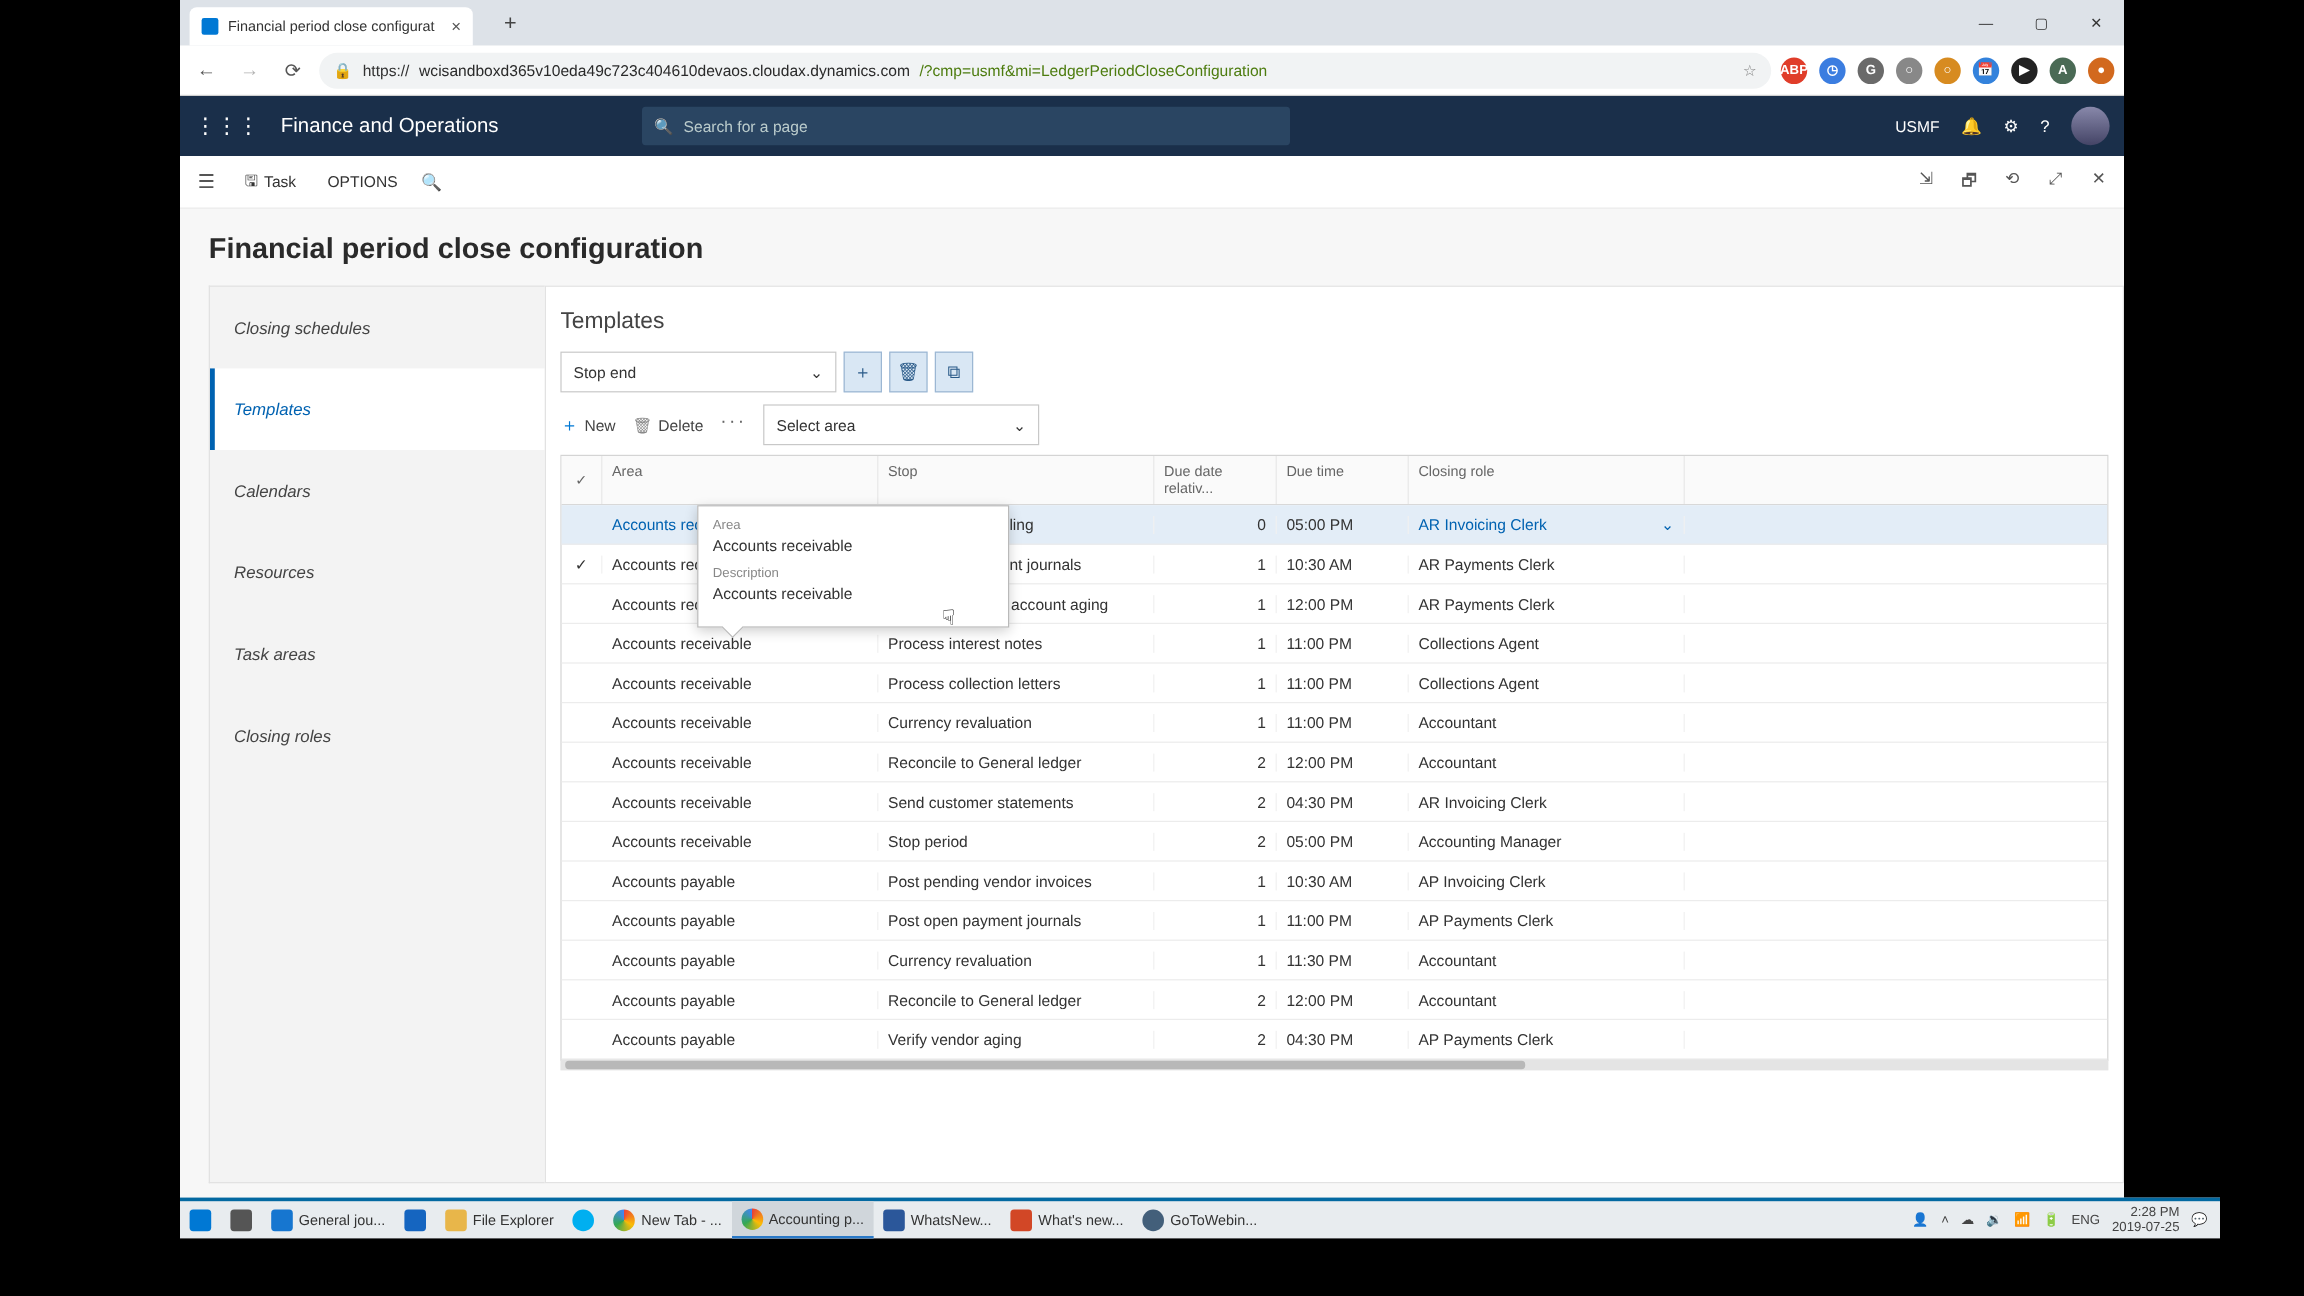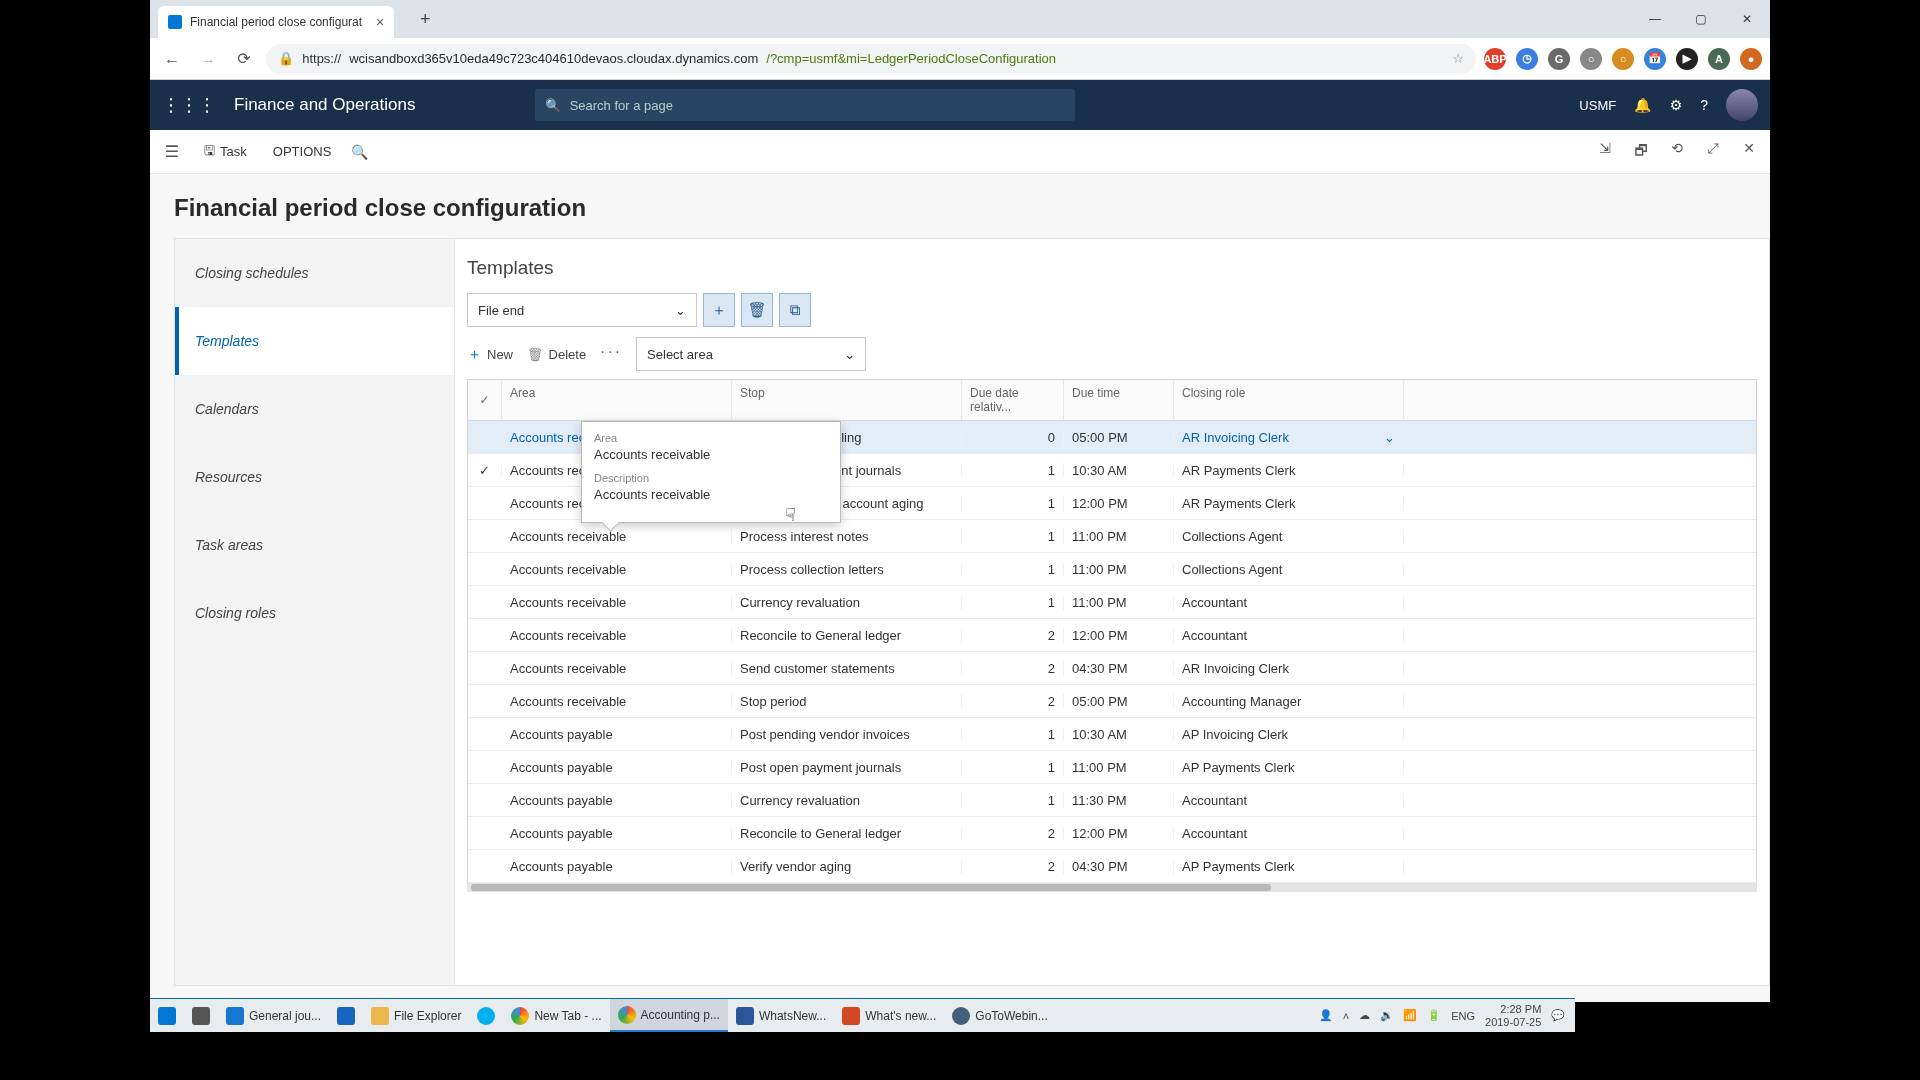--- a/index.html
+++ b/index.html
@@ -82,21 +82,21 @@
 .popover .lbl { font-size: 11px; color: #888; margin-bottom: 3px; }
 .popover .val { font-size: 13px; color: #333; margin-bottom: 10px; }
 .popover::after { content: ""; position: absolute; left: 22px; bottom: -7px; width: 12px; height: 12px; background: #fff; border-right: 1px solid #b9b9b9; border-bottom: 1px solid #b9b9b9; transform: rotate(45deg); }
 
 .hscroll { height: 9px; background: #e4e4e4; margin-top: -1px; position: relative; }
 .hscroll .thumb { position: absolute; left: 4px; top: 1px; height: 7px; width: 62%; background: #b8b8b8; border-radius: 3px; }
 
 .cursor-hand { position: absolute; left: 330px; top: 265px; z-index: 40; font-size: 18px; pointer-events: none; }
 
 
-.taskbar { position: absolute; left: 150px; bottom: 48px; width: 1425px; height: 34px; background: #e8ecef; border-top: 1px solid #0369a1; display: flex; align-items: center; font-size: 12px; color: #333; }
+.taskbar { position: absolute; left: 150px; bottom: 48px; width: 1700px; height: 34px; background: #e8ecef; border-top: 3px solid #0369a1; display: flex; align-items: center; font-size: 12px; color: #333; }
 .tb-item { display: flex; align-items: center; gap: 5px; padding: 0 8px; height: 100%; }
 .tb-item.active { background: #d0d6db; border-bottom: 2px solid #2979c8; }
 .tb-ic { width: 18px; height: 18px; border-radius: 3px; display: inline-block; }
 .tray { margin-left: auto; display: flex; align-items: center; gap: 10px; padding-right: 10px; color: #444; font-size: 11px; }
 .tray .clock { text-align: right; line-height: 1.1; }
 </style>
 </head>
 <body>
 
 <div class="viewport">
@@ -194,21 +194,21 @@
           </div>
         <div class="nav-item">
             <span>Closing roles</span>
           </div>
       </div>
 
       <div class="main-panel">
         <div class="panel-title">Templates</div>
         <div class="tmpl-row1">
           <div class="combo main">
-            <span>File end</span>
+            <span>Stop end</span>
             <span>⌄</span>
           </div>
           <div class="icon-btn">＋</div>
           <div class="icon-btn">🗑</div>
           <div class="icon-btn">⧉</div>
         </div>
         <div class="tmpl-row2">
           <div class="link-btn">
             <span class="plus">＋</span>
             <span>New</span>

